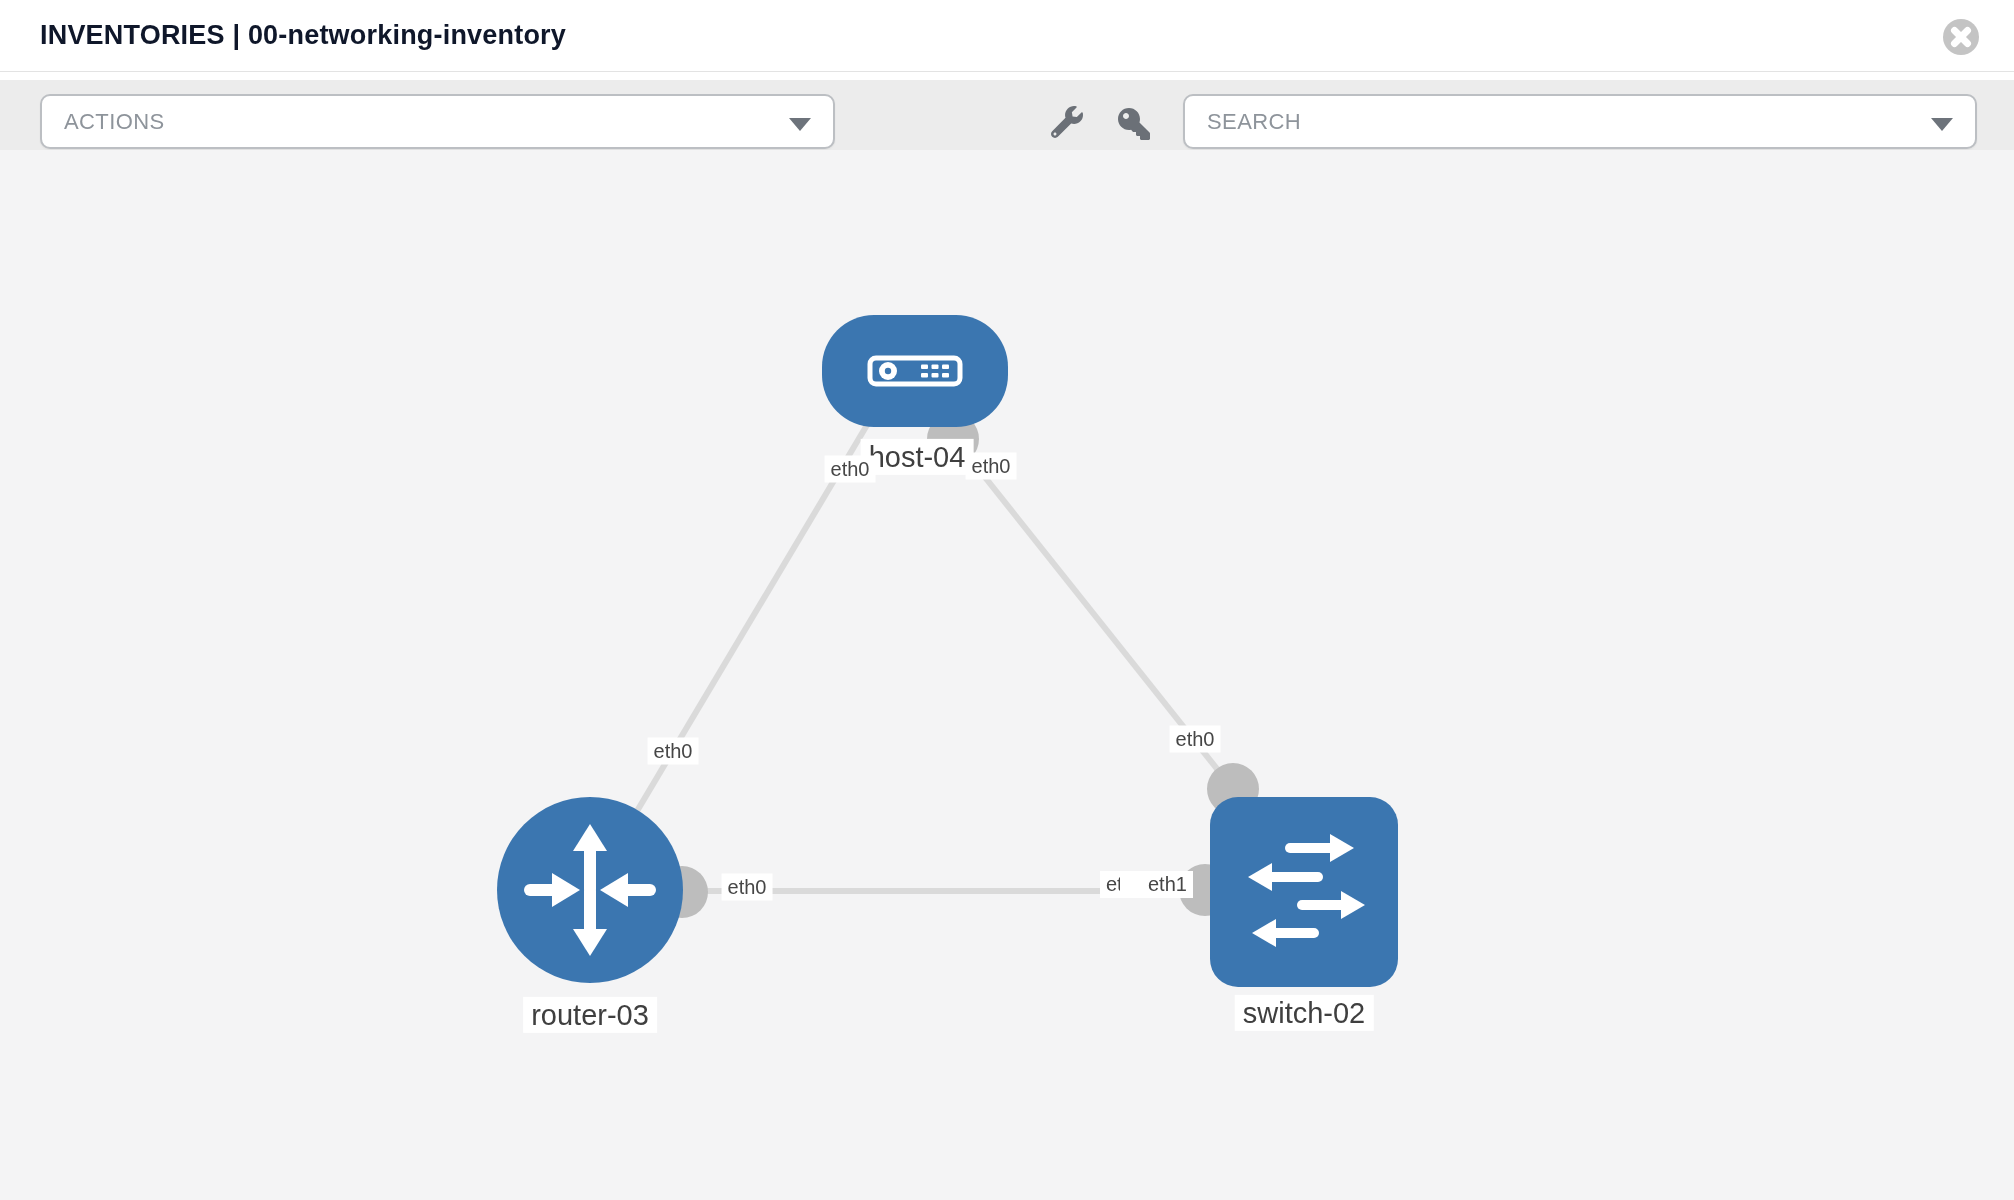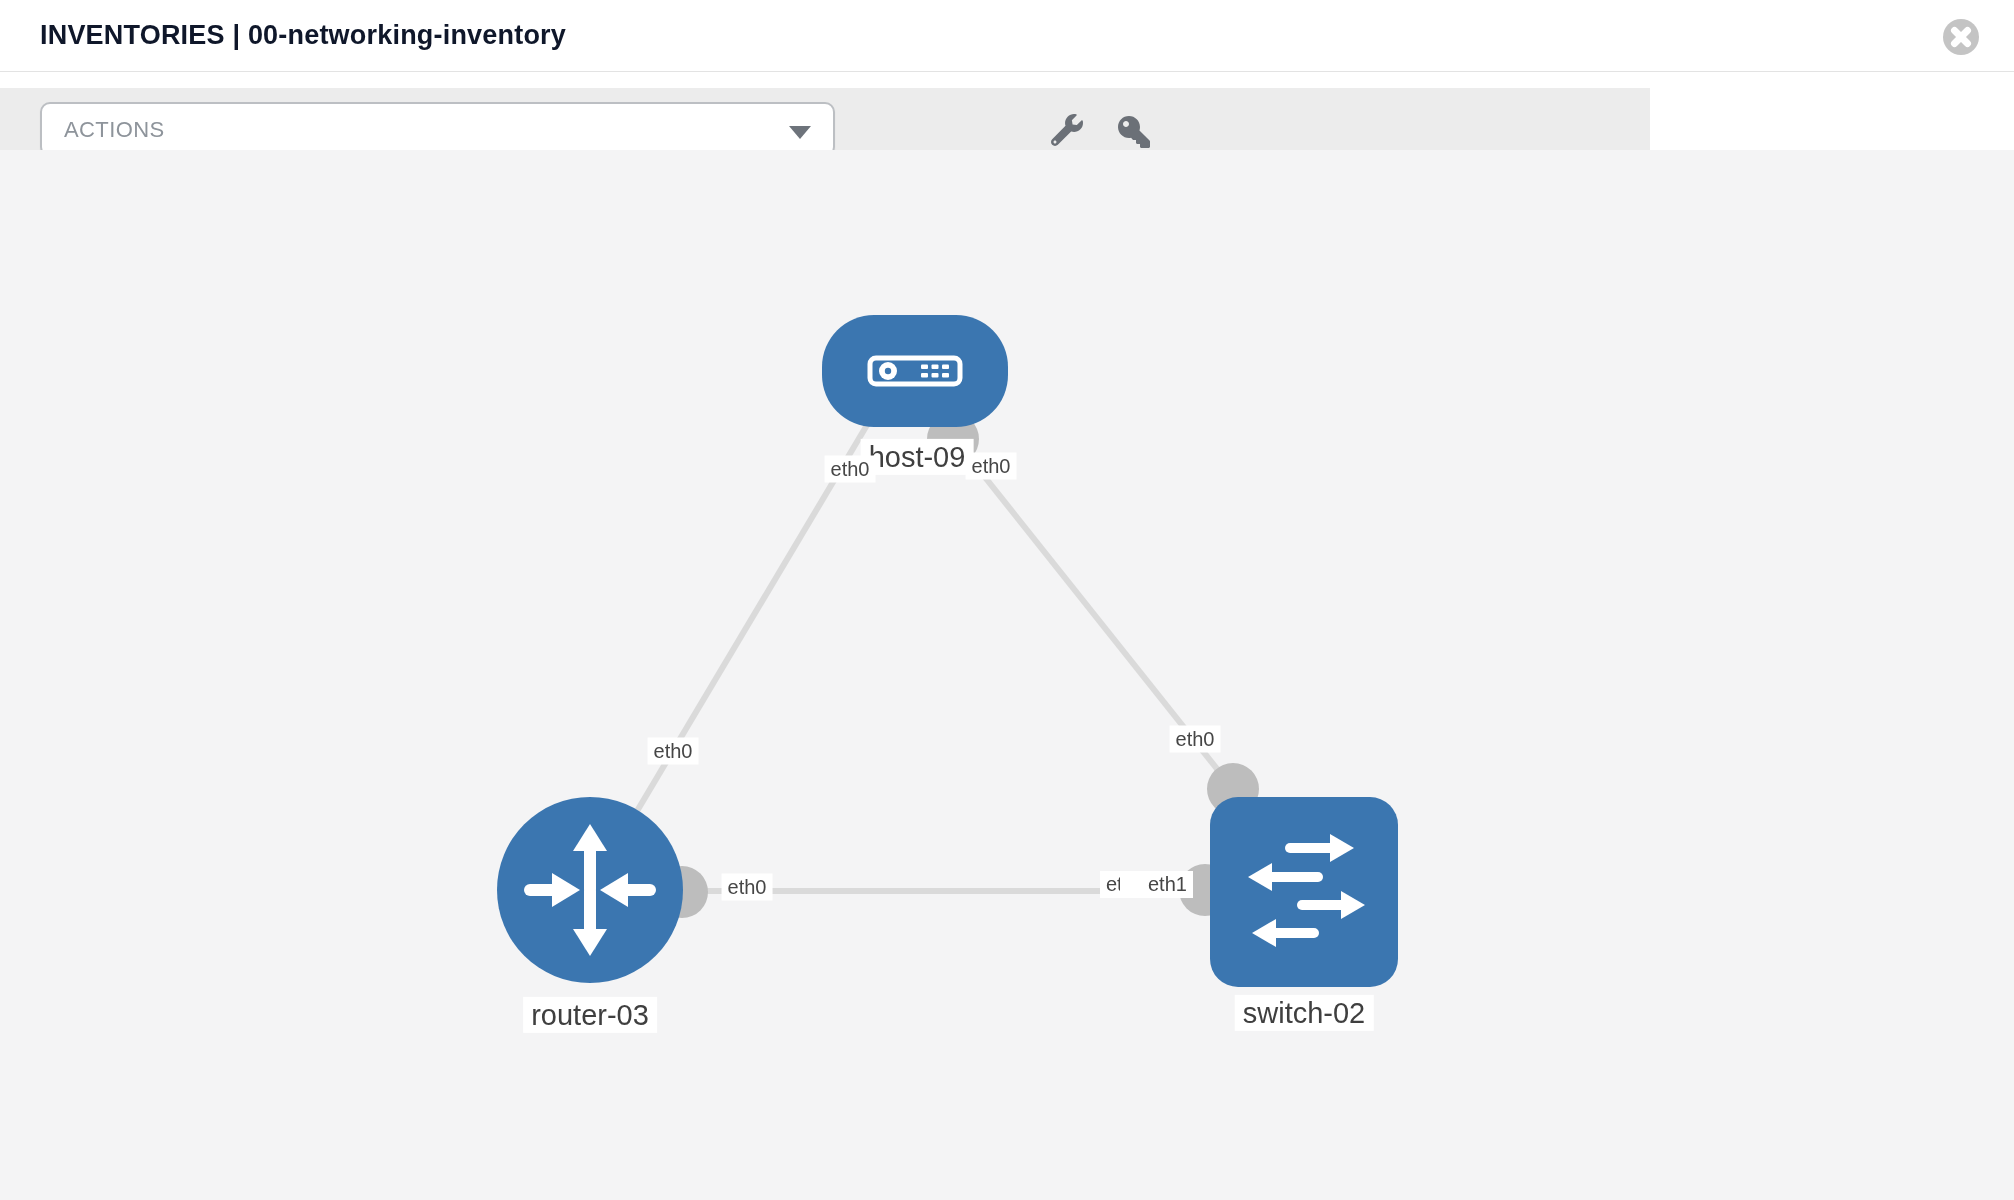--- a/index.html
+++ b/index.html
@@ -6,21 +6,21 @@
   html,body { width:2014px; height:1200px; }
   body { font-family:"Liberation Sans", sans-serif; background:#fff; }
   .app { position:relative; width:2014px; height:1200px; overflow:hidden; background:#fff; }
 
   
   .header { position:absolute; left:0; top:0; width:2014px; height:72px; background:#fff; border-bottom:1px solid #e3e3e3; }
   .page-title { position:absolute; left:40px; top:0; line-height:71px; font-size:27px; font-weight:bold; color:#0f172a; letter-spacing:0.2px; }
   .close-btn { position:absolute; left:1942px; top:18px; width:38px; height:38px; border:none; background:transparent; cursor:pointer; padding:0; }
 
   
-  .toolbar { position:absolute; left:0; top:88px; width:1650px; height:78px; background:#ececec; border-bottom:1px solid #d6d6d6; }
+  .toolbar { position:absolute; left:0; top:80px; width:2014px; height:78px; background:#ececec; border-bottom:1px solid #d6d6d6; }
   .dropdown { position:absolute; top:14px; height:55px; background:#fff; border:2px solid #bcbfc3; border-radius:10px; box-shadow:0 1px 2px rgba(0,0,0,0.06); cursor:pointer; }
   .dropdown .dd-label { position:absolute; left:22px; top:0; line-height:51px; font-size:22px; color:#8e949b; letter-spacing:0.4px; }
   .dropdown .caret { position:absolute; right:22px; top:22px; width:0; height:0; border-left:11px solid transparent; border-right:11px solid transparent; border-top:13px solid #6d737b; }
   .dd-actions { left:40px; width:795px; }
   .dd-search  { left:1183px; width:794px; }
   .tool-icon-btn { position:absolute; border:none; background:transparent; padding:0; cursor:pointer; }
   .btn-wrench { left:1050px; top:26px; width:34px; height:34px; }
   .btn-key    { left:1117px; top:28px; width:34px; height:34px; }
 
   
@@ -75,20 +75,24 @@
     </button>
 
     <button class="tool-icon-btn btn-key">
       <svg width="32" height="32" viewBox="0 0 512 512">
         <g transform="scale(-1,1) translate(-512,0)">
           <path fill="#6b7077" d="M512 176.001C512 273.203 433.202 352 336 352c-11.22 0-22.19-1.062-32.827-3.069l-24.012 27.014A23.999 23.999 0 0 1 261.223 384H224v40c0 13.255-10.745 24-24 24h-40v40c0 13.255-10.745 24-24 24H24c-13.255 0-24-10.745-24-24v-78.059c0-6.365 2.529-12.47 7.029-16.971l161.802-161.802C163.108 213.814 160 195.271 160 176 160 78.798 238.797.001 335.999 0 433.488-.001 512 78.511 512 176.001zM336 128c0 26.51 21.49 48 48 48s48-21.49 48-48-21.49-48-48-48-48 21.49-48 48z"></path>
         </g>
       </svg>
     </button>
 
+    <div class="dropdown dd-search">
+      <span class="dd-label">SEARCH</span>
+      <span class="caret"></span>
+    </div>
   </div>
 
   <div class="canvas">
 
     <svg class="links-layer" width="2014" height="1050" viewBox="0 0 2014 1050">
       <line x1="590" y1="740" x2="870" y2="270" stroke="#dadada" stroke-width="6"></line>
       <line x1="953" y1="287" x2="1233" y2="639" stroke="#dadada" stroke-width="6"></line>
       <line x1="590" y1="741" x2="1304" y2="741" stroke="#dadada" stroke-width="6"></line>
       <circle cx="953" cy="289" r="26" fill="#bdbdbd"></circle>
       <circle cx="682" cy="742" r="26" fill="#bdbdbd"></circle>
@@ -137,21 +141,21 @@
         </g>
         <g fill="#fff">
           <polygon points="144,51 120,37 120,65"></polygon>
           <polygon points="38,80 62,66 62,94"></polygon>
           <polygon points="155,108 131,94 131,122"></polygon>
           <polygon points="42,136 66,122 66,150"></polygon>
         </g>
       </svg>
     </div>
 
-    <div class="chip chip-name" style="left:917px; top:307px;">host-09</div>
+    <div class="chip chip-name" style="left:917px; top:307px;">host-04</div>
     <div class="chip chip-name" style="left:590px; top:865px;">router-03</div>
     <div class="chip chip-name" style="left:1304px; top:863px;">switch-02</div>
 
     <div class="chip" style="left:850px;  top:319px;">eth0</div>
     <div class="chip" style="left:991px;  top:316px;">eth0</div>
     <div class="chip" style="left:673px;  top:601px;">eth0</div>
     <div class="chip" style="left:1195px; top:589px;">eth0</div>
     <div class="chip" style="left:747px;  top:737px;">eth0</div>
 
     <div class="chip chip-raw" style="left:1100px; top:721px;">eth0</div>

